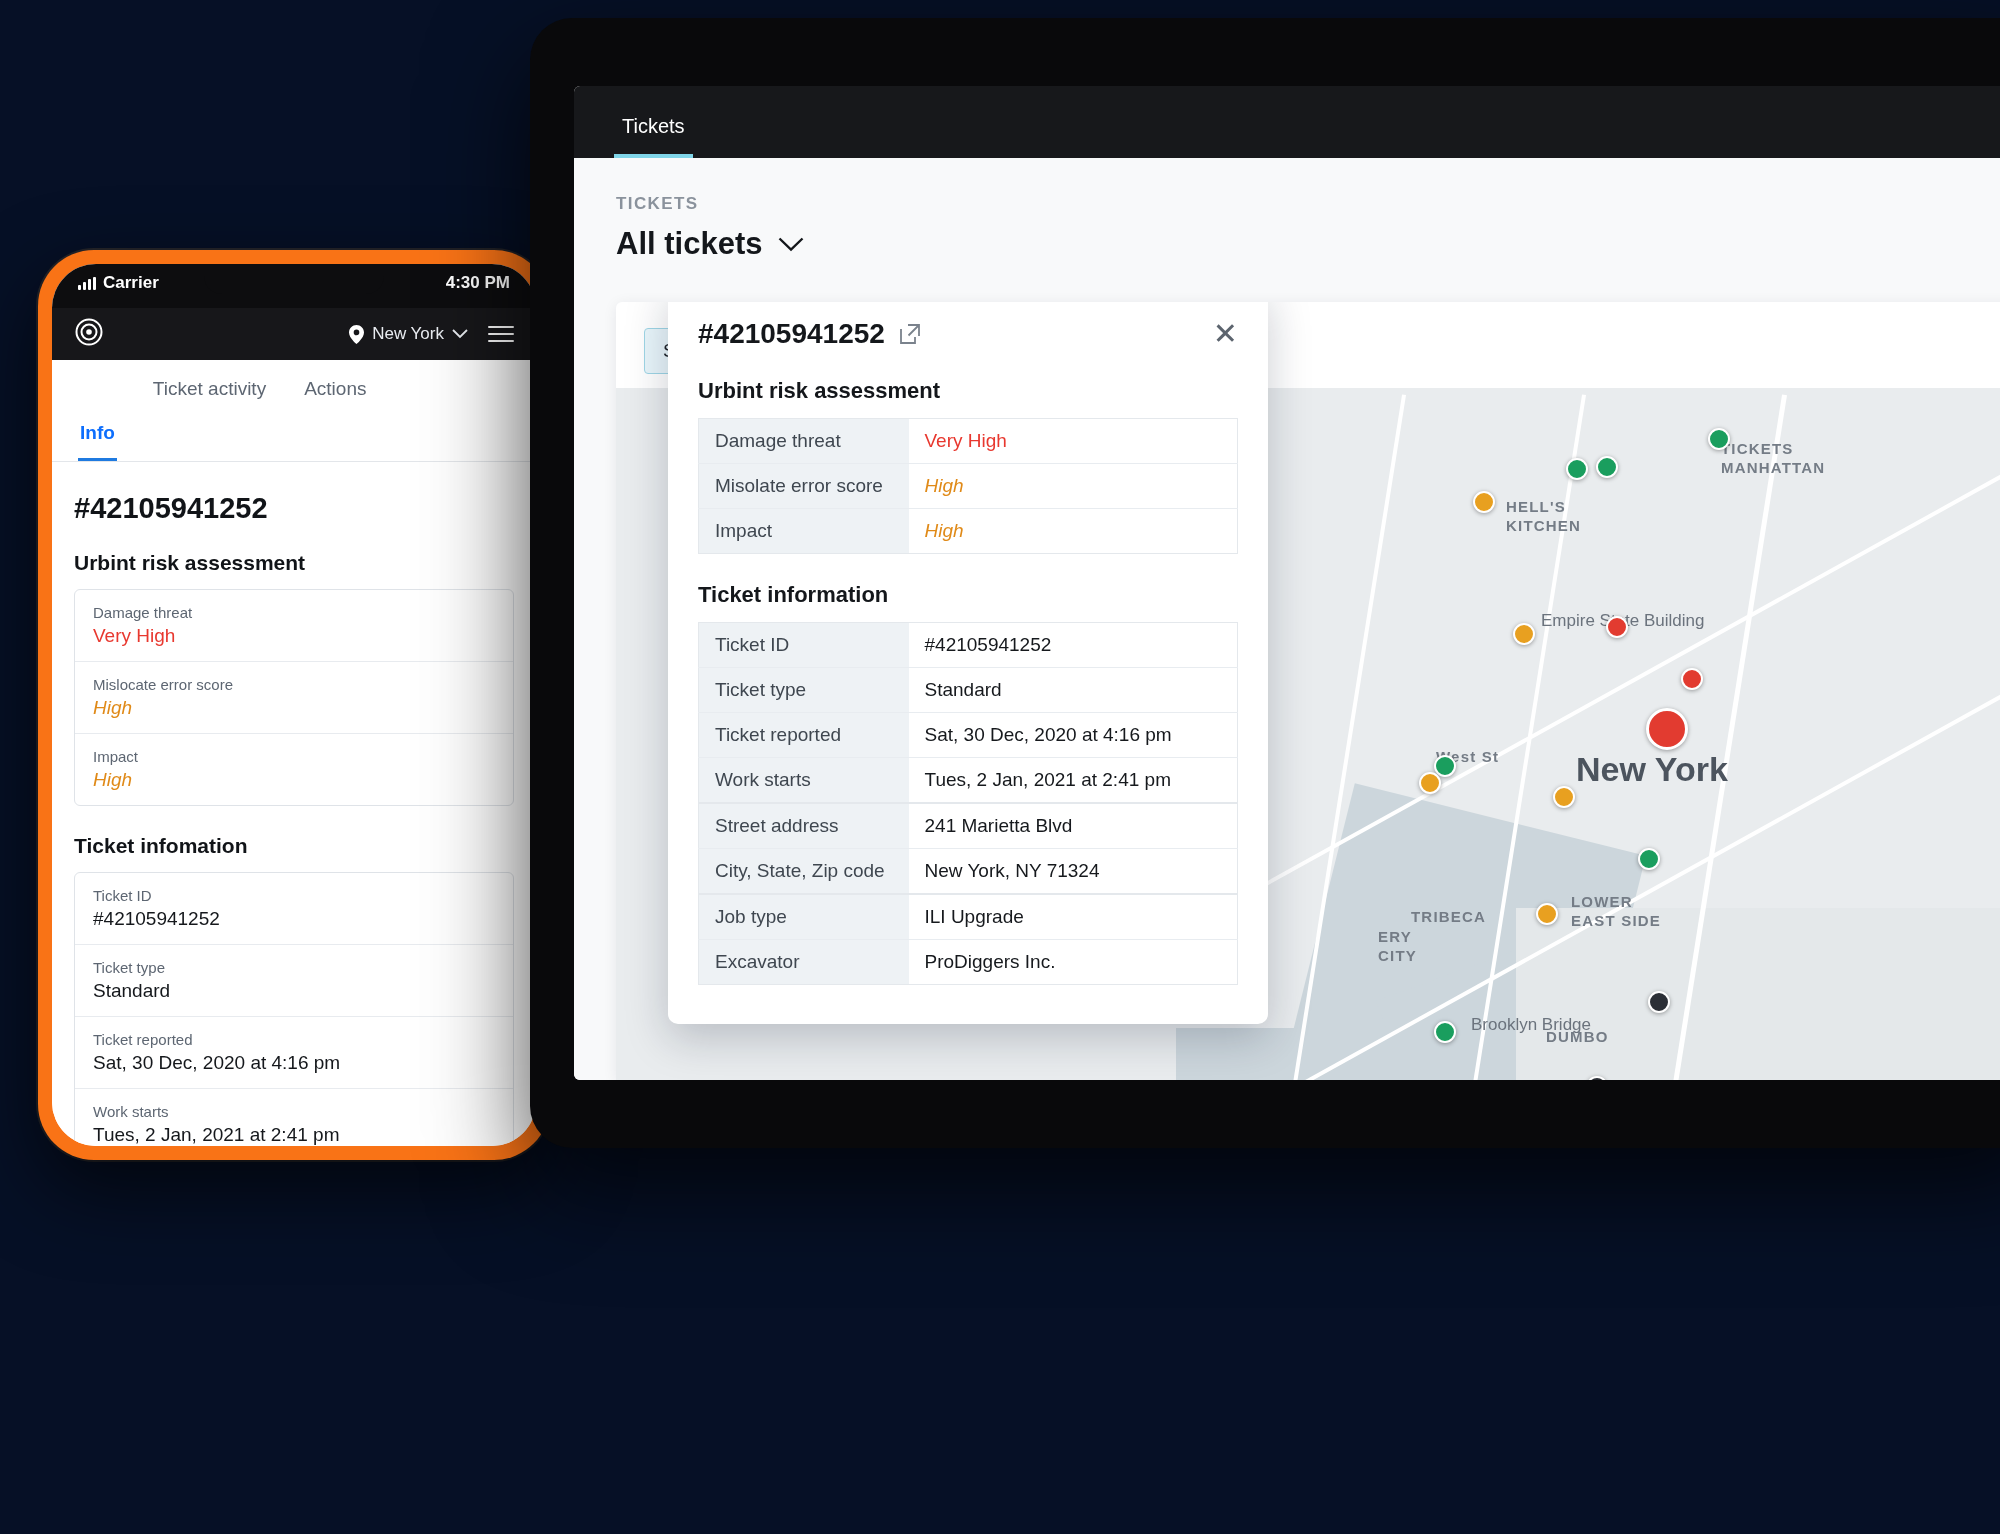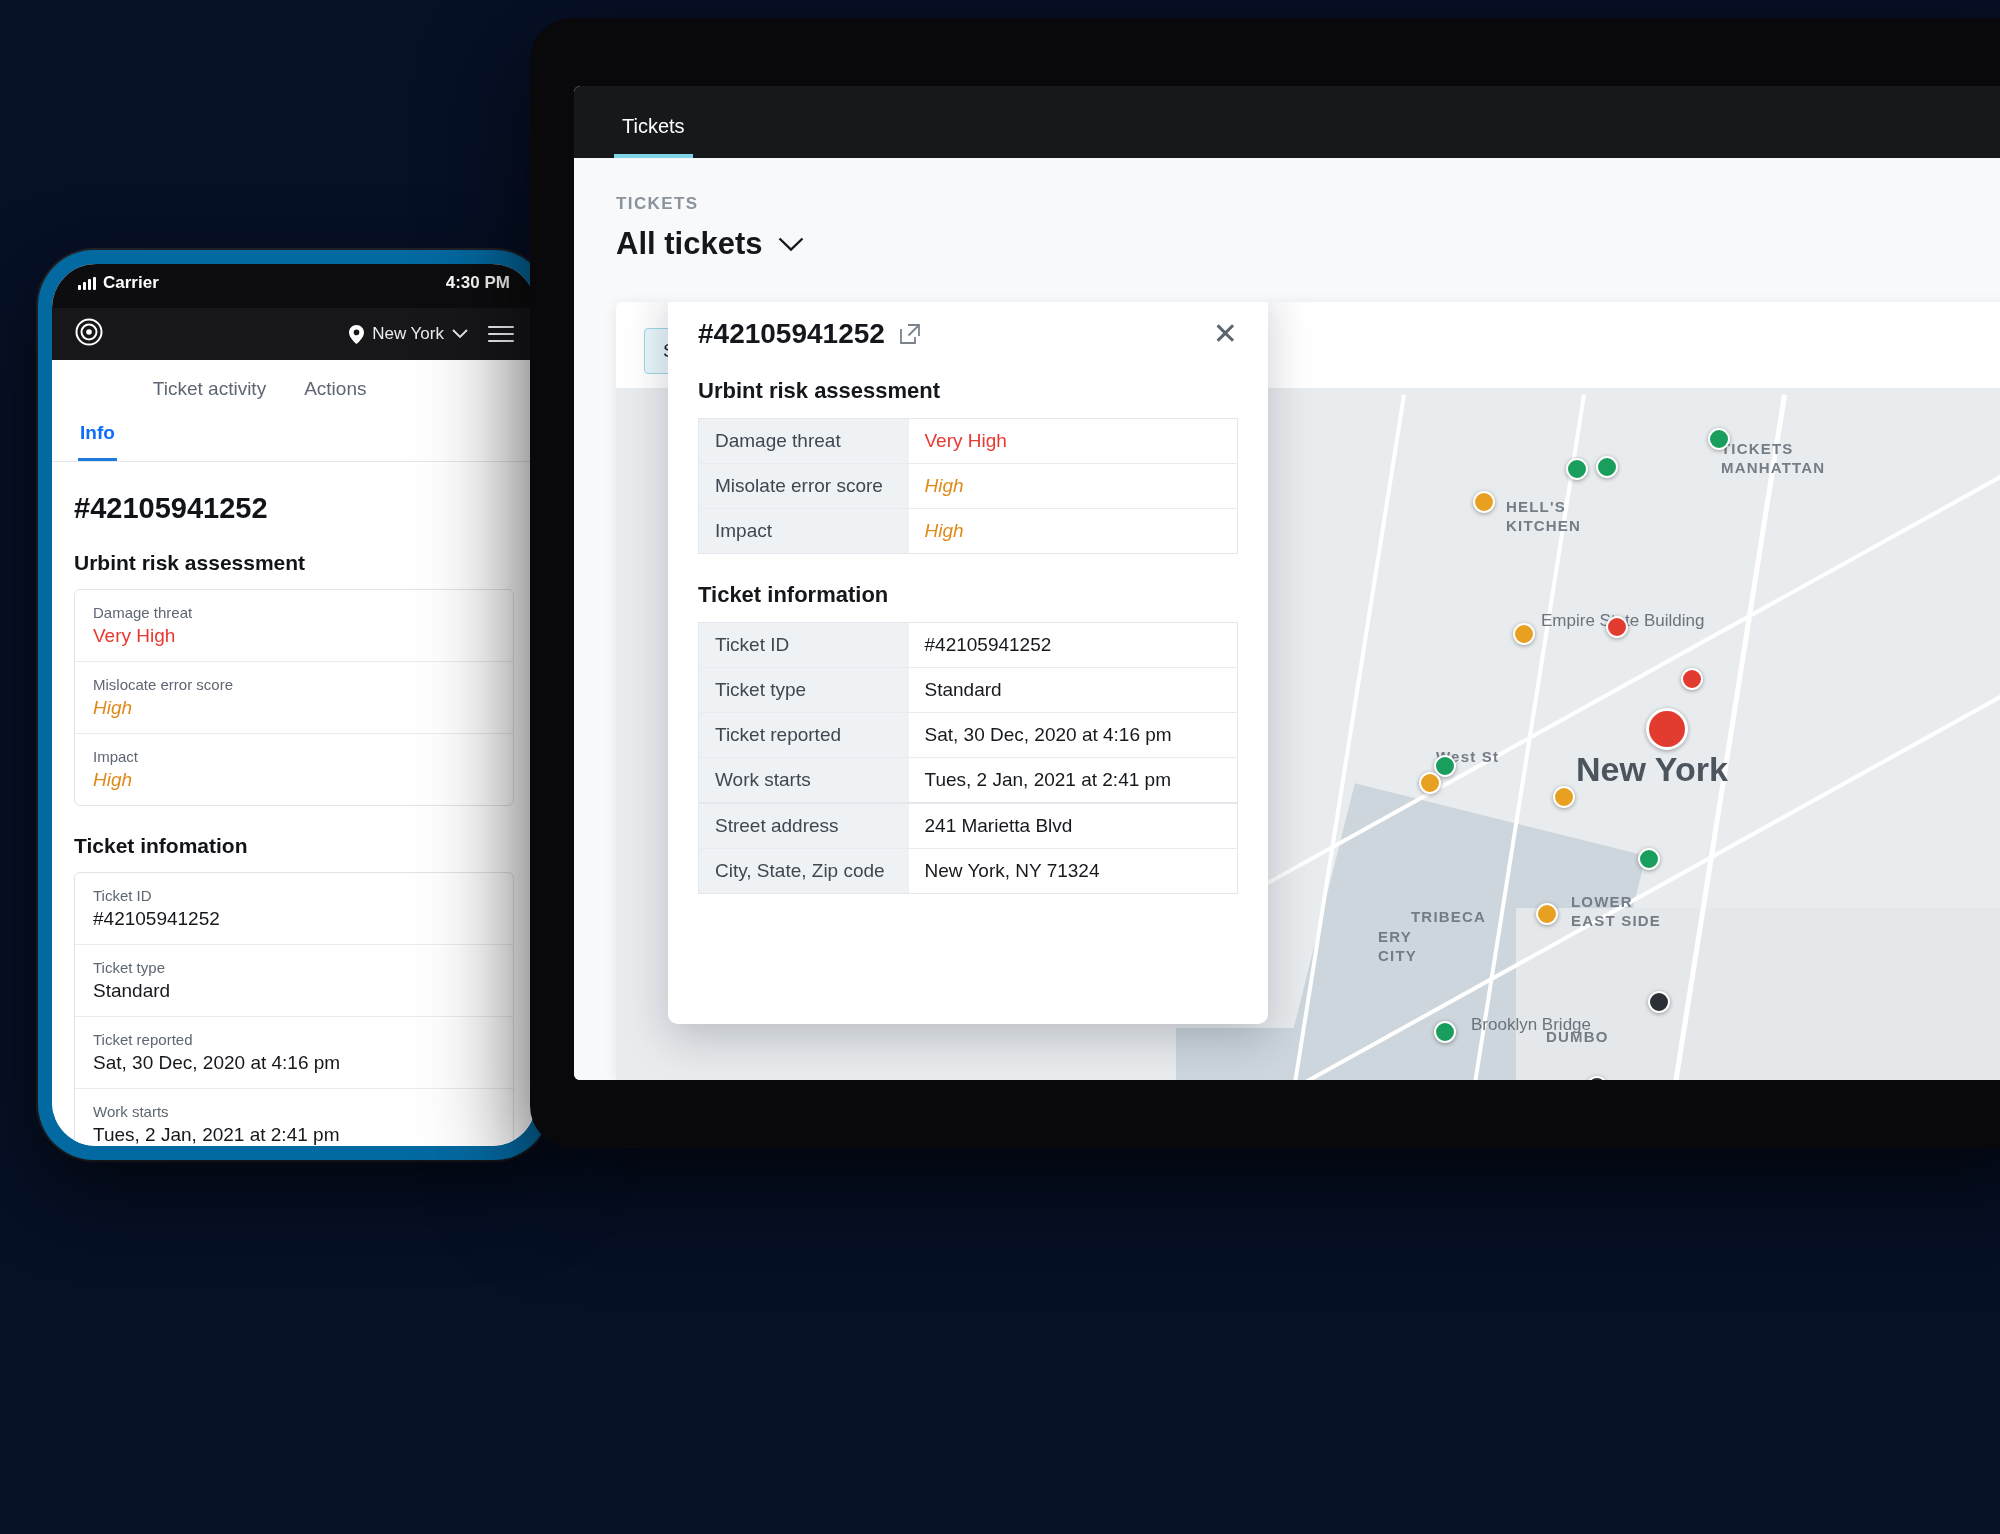--- a/index.html
+++ b/index.html
@@ -7,21 +7,21 @@
   body {
     background:#061026;
     font-family:"Liberation Sans", sans-serif;
     position:relative;
   }
 
   
   #phone-device{
     position:absolute; left:38px; top:250px;
     width:512px; height:910px;
-    background:#0369a1;
+    background:#f97316;
     border-radius:56px;
     box-shadow:0 30px 80px rgba(0,0,0,.65), 0 0 0 2px #26262b;
     padding:14px;
   }
   #phone-screen{
     width:100%; height:100%;
     background:#ffffff;
     border-radius:44px;
     overflow:hidden;
     position:relative;
@@ -386,18 +386,30 @@
               <td class="k">Street address</td>
               <td class="v">241 Marietta Blvd</td>
             </tr>
             <tr>
               <td class="k">City, State, Zip code</td>
               <td class="v">New York, NY 71324</td>
             </tr>
           </tbody>
             </table>
 
+          <table class="ttable">
+            <tbody>
+                <tr>
+              <td class="k">Job type</td>
+              <td class="v">ILI Upgrade</td>
+            </tr>
+            <tr>
+              <td class="k">Excavator</td>
+              <td class="v">ProDiggers Inc.</td>
+            </tr>
+          </tbody>
+            </table>
 
         </div>
       </div>
     </div>
   </div>
 </div>
 
 </body></html>

